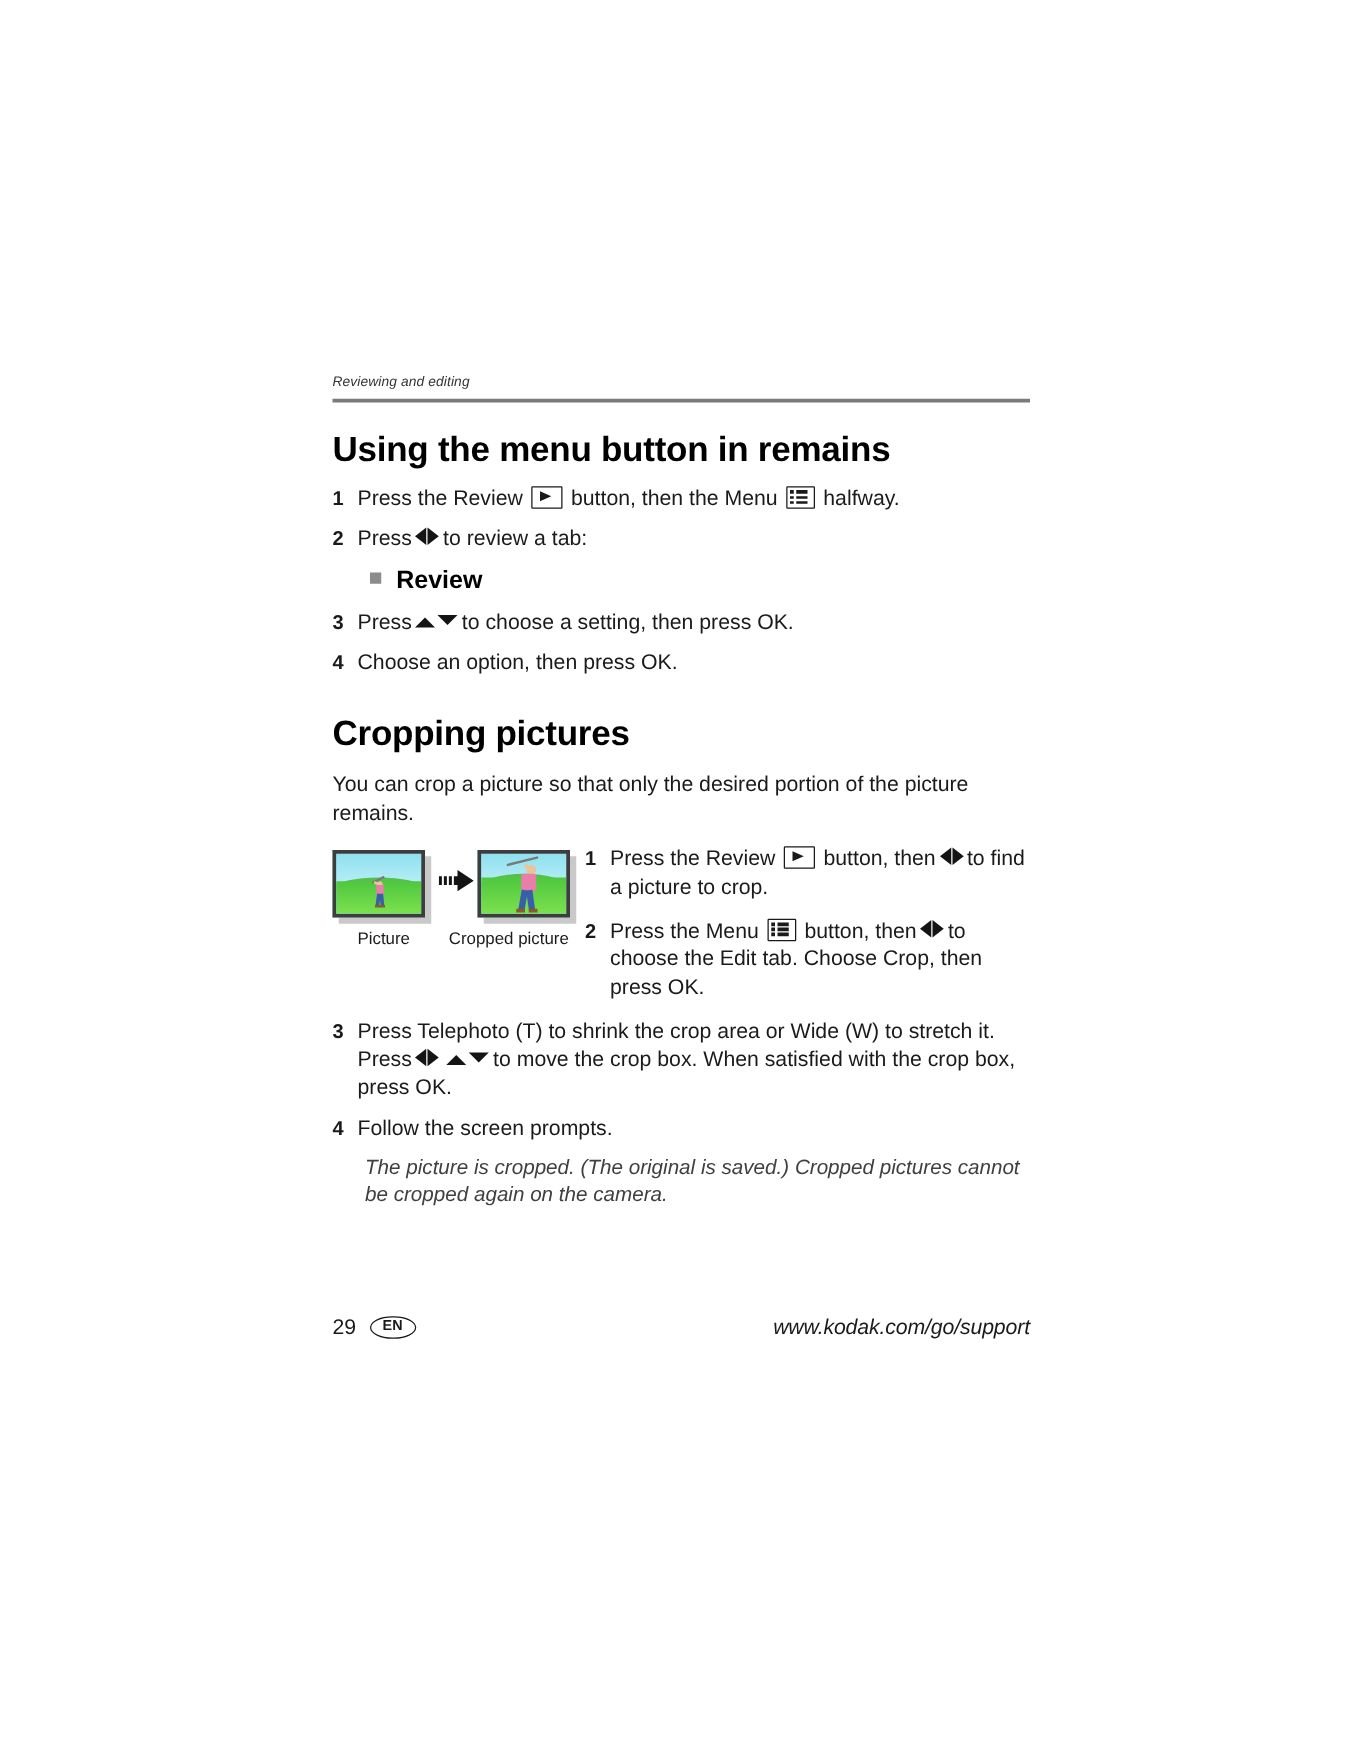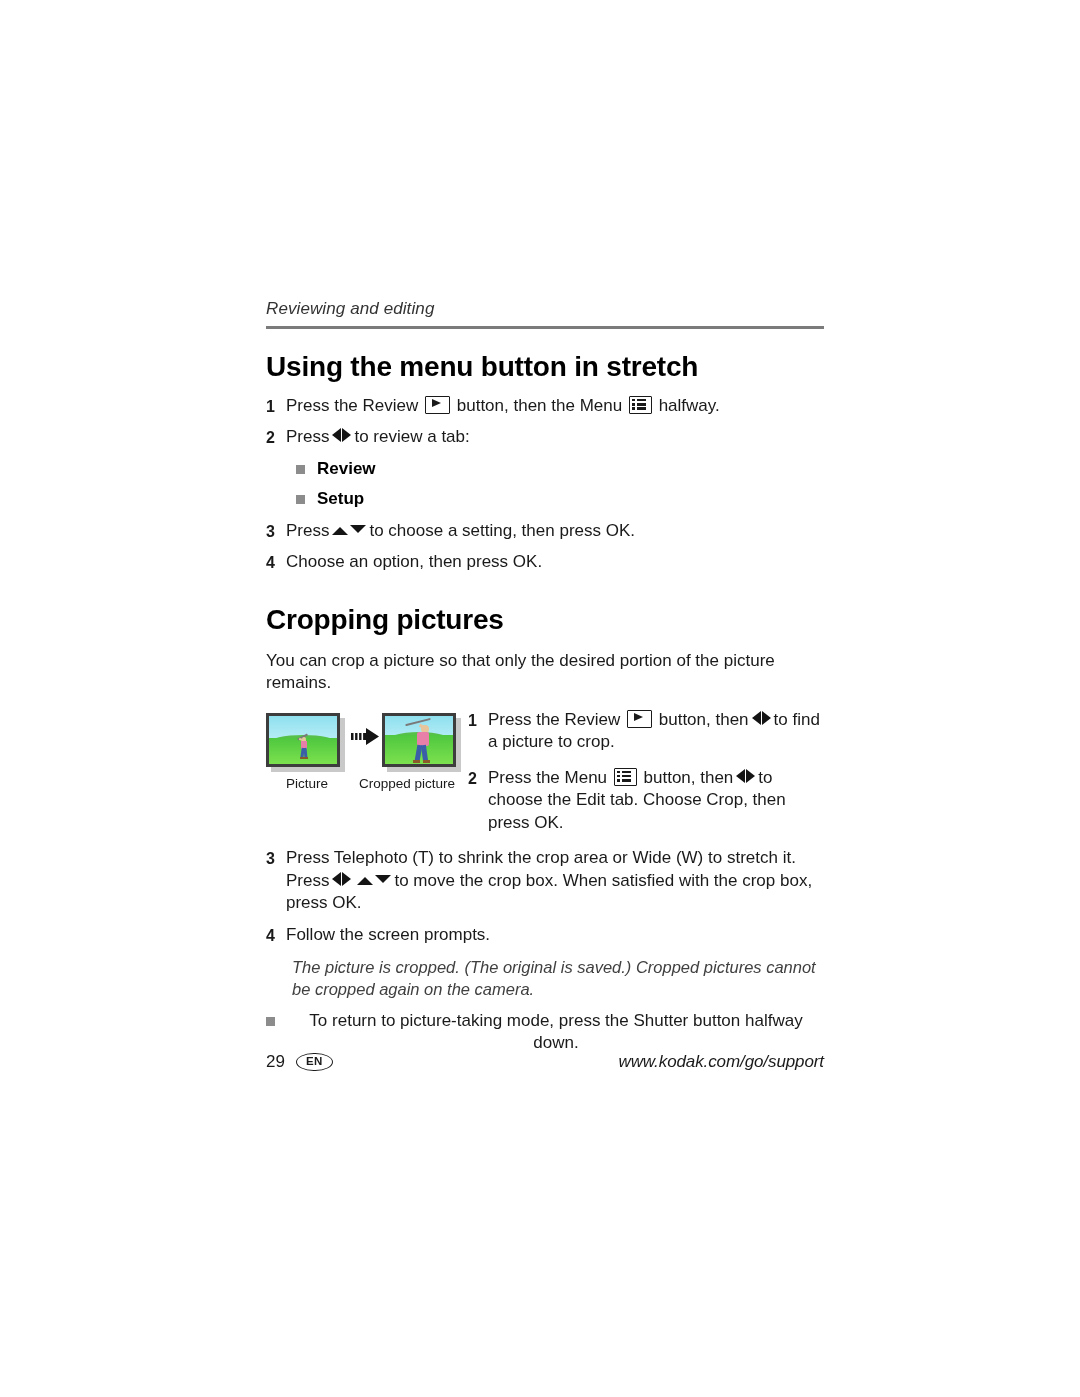--- a/index.html
+++ b/index.html
@@ -24,21 +24,21 @@
   .content {
     position: absolute;
     left: 266px;
     top: 300px;
     width: 558px;
   }
 
   
   .running-header {
     font-style: italic;
-    font-size: 17px;
+    font-size: 11px;
     color: #333333;
     letter-spacing: .1px;
     margin: 0 0 7px 0;
     line-height: 1.1;
   }
   .header-rule {
     height: 3px;
     background: #7b7b7b;
     width: 100%;
     margin-bottom: 22px;
@@ -87,23 +87,22 @@
   
   .sq-list {
     margin: 6px 0 10px 0;
     padding: 0;
     list-style: none;
   }
   .sq-item {
     display: flex;
     align-items: flex-start;
     margin-bottom: 8px;
-    font-size: 17px;
+    font-size: 20px;
     line-height: 1.3;
-    text-align: center;
   }
   .sq-item .sq {
     flex: 0 0 auto;
     width: 9px;
     height: 9px;
     background: #8c8c8c;
     margin: 7px 12px 0 0;
   }
   .sq-item.tabs { margin-left: 30px; }
   .sq-item.tabs .label { font-weight: bold; color: #000; }
@@ -292,41 +291,37 @@
 </head>
 <body>
 
 <div class="page">
 
   <div class="content">
 
     <div class="running-header">Reviewing and editing</div>
     <div class="header-rule"></div>
 
-    <h1 class="section-title">Using the menu button in stretch</h1>
+    <h1 class="section-title">Using the menu button in remains</h1>
 
     <ul class="steps">
       <li class="step">
         <span class="step-num">1</span>
         <span class="step-body"><span>Press the Review</span>&nbsp;<span class="icon icon-review"></span>&nbsp;<span>button, then the Menu</span>&nbsp;<span class="icon icon-menu"><i class="dot r1"></i><i class="bar r1"></i><i class="dot r2"></i><i class="bar r2"></i><i class="dot r3"></i><i class="bar r3"></i></span>&nbsp;<span>halfway.</span></span>
       </li>
       <li class="step">
         <span class="step-num">2</span>
         <span class="step-body"><span>Press</span><span class="lr-pair"><span class="tri tri-left"></span><span class="tri tri-right"></span></span><span>to review a tab:</span></span>
       </li>
     </ul>
 
     <ul class="sq-list">
       <li class="sq-item tabs">
         <span class="sq"></span>
         <span class="label">Review</span>
-      </li>
-      <li class="sq-item tabs">
-        <span class="sq"></span>
-        <span class="label">Setup</span>
       </li>
     </ul>
 
     <ul class="steps">
       <li class="step">
         <span class="step-num">3</span>
         <span class="step-body"><span>Press</span><span class="ud-pair"><span class="tri tri-up"></span><span class="tri tri-down"></span></span><span>to choose a setting, then press OK.</span></span>
       </li>
       <li class="step">
         <span class="step-num">4</span>
@@ -413,26 +408,20 @@
         <span class="step-body"><span>Press Telephoto (T) to shrink the crop area or Wide (W) to stretch it.</span><br><span>Press</span><span class="lr-pair"><span class="tri tri-left"></span><span class="tri tri-right"></span></span><span class="ud-pair"><span class="tri tri-up"></span><span class="tri tri-down"></span></span><span>to move the crop box. When satisfied with the crop box, press OK.</span></span>
       </li>
       <li class="step">
         <span class="step-num">4</span>
         <span class="step-body">Follow the screen prompts.</span>
       </li>
     </ul>
 
     <div class="italic-note">The picture is cropped. (The original is saved.) Cropped pictures cannot be cropped again on the camera.</div>
 
-    <ul class="sq-list">
-      <li class="sq-item note">
-        <span class="sq"></span>
-        <span class="label">To return to picture-taking mode, press the Shutter button halfway down.</span>
-      </li>
-    </ul>
 
   </div>
 
   <div class="footer">
     <div class="footer-left">
       <span class="page-num">29</span>
       <span class="lang-oval">EN</span>
     </div>
     <div class="footer-url">www.kodak.com/go/support</div>
   </div>

